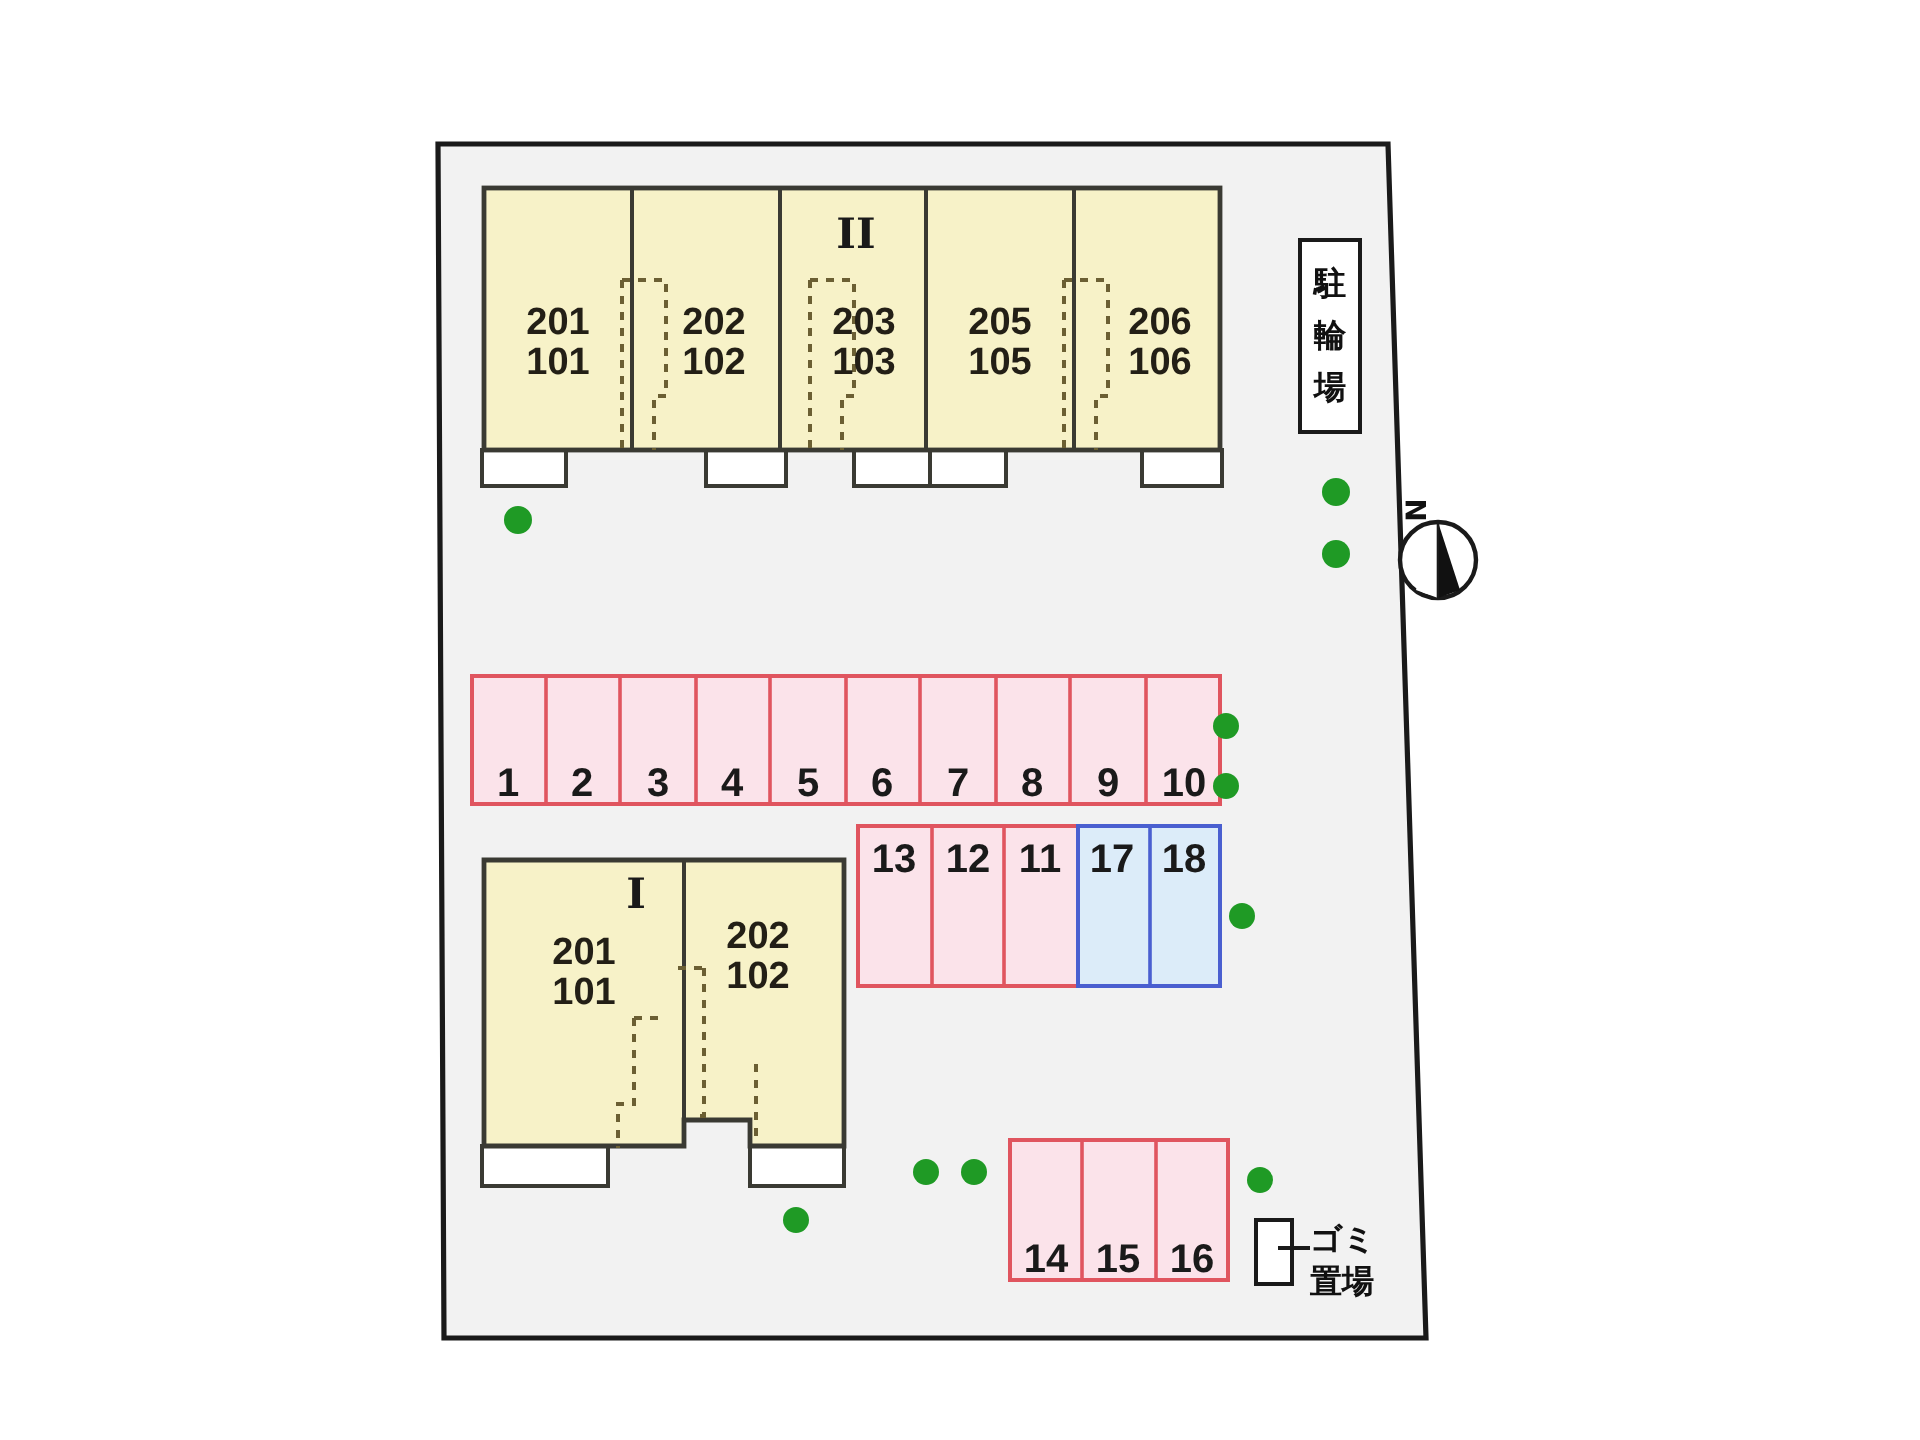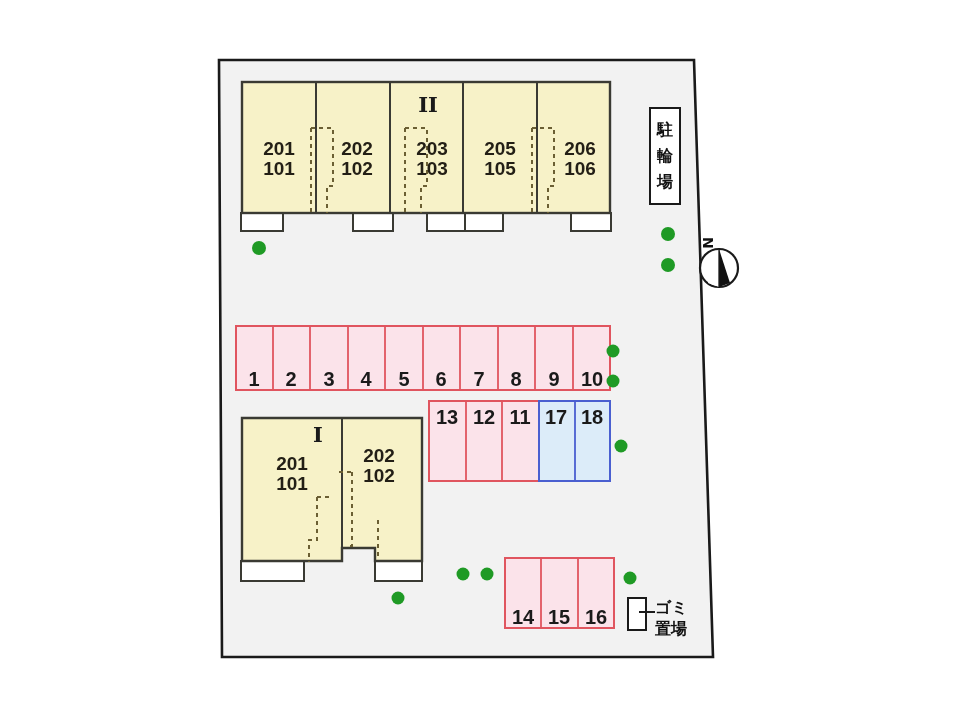--- a/index.html
+++ b/index.html
@@ -1,18 +1,18 @@
 <!DOCTYPE html>
 <html><head>
 <meta charset="utf-8">
 <style>
   html,body{margin:0;padding:0;background:#ffffff;}
   body{width:960px;height:720px;overflow:hidden;
        font-family:"Liberation Sans","DejaVu Sans",sans-serif;}
-  #stage{position:relative;width:960px;height:556px;background:#ffffff;}
+  #stage{position:relative;width:960px;height:556px;background:#ffffff;margin-top:12px;}
   .svgwrap{position:absolute;left:0;top:0;width:960px;height:720px;}
   .unit-label{font-weight:bold;fill:#231f16;}
   .pk-num{font-weight:bold;fill:#1a1a1a;}
   .jp{fill:#111111;font-family:"DejaVu Sans",sans-serif;font-weight:bold;}
   .roman{font-family:"DejaVu Serif","Liberation Serif",serif;font-weight:bold;fill:#1a1a1a;}
 </style>
 </head>
 <body>
 
 <div id="stage">

